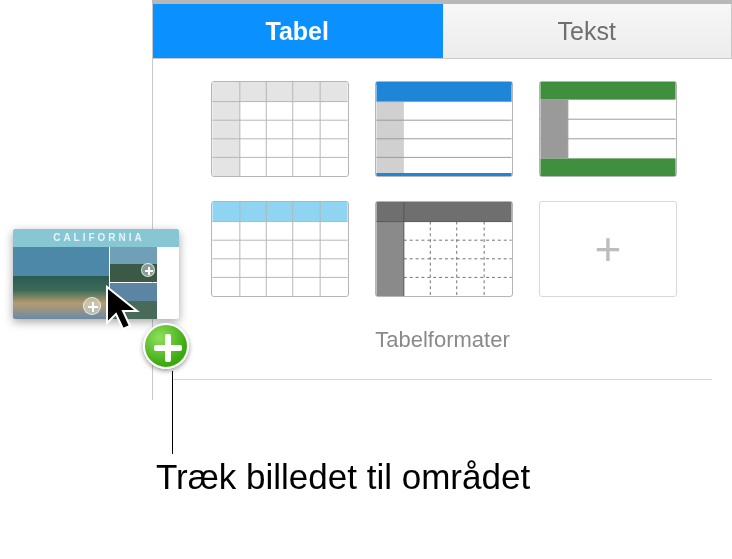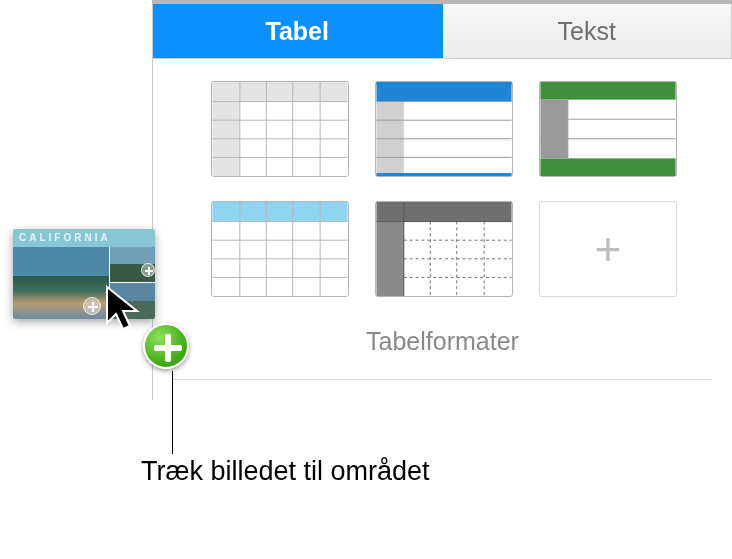--- a/index.html
+++ b/index.html
@@ -101,42 +101,43 @@
     font-size: 46px;
     line-height:1;
   }
 
   .section-label {
     position: absolute;
     top: 268px;
     left: 0;
     right: 0;
     text-align: center;
-    font-size: 25px;
+    font-size: 22px;
     color: #8a8a8a;
   }
   .section-divider {
     position:absolute;
     left: 20px;
     right: 20px;
     top: 320px;
     height:1px;
     background:#d6d6d6;
   }
 
   
   .drag-thumb {
     position: absolute;
     top: 229px;
     left: 13px;
-    width: 142px;
+    width: 166px;
     height: 90px;
     border-radius: 2px;
     overflow: hidden;
     box-shadow: 0 3px 10px rgba(0,0,0,.35);
+    text-align: center;
   }
   .drag-title {
     position:absolute;
     top:0;left:0;right:0;
     height:18px;
     background:#87c7d4;
     color:#e5f4f7;
     font-size:10px;
     letter-spacing:3px;
     padding-left:6px;
@@ -208,23 +209,23 @@
   .callout-line {
     position:absolute;
     left:172px;
     top:371px;
     width:1px;
     height:83px;
     background:#000;
   }
   .caption {
     position:absolute;
-    left:141px;
+    left:156px;
     top:454px;
-    font-size:27px;
+    font-size:35px;
     color:#000;
     line-height:1.3;
   }
 </style>
 </head>
 <body>
 
 <div class="canvas">
 
   <div class="inspector">

